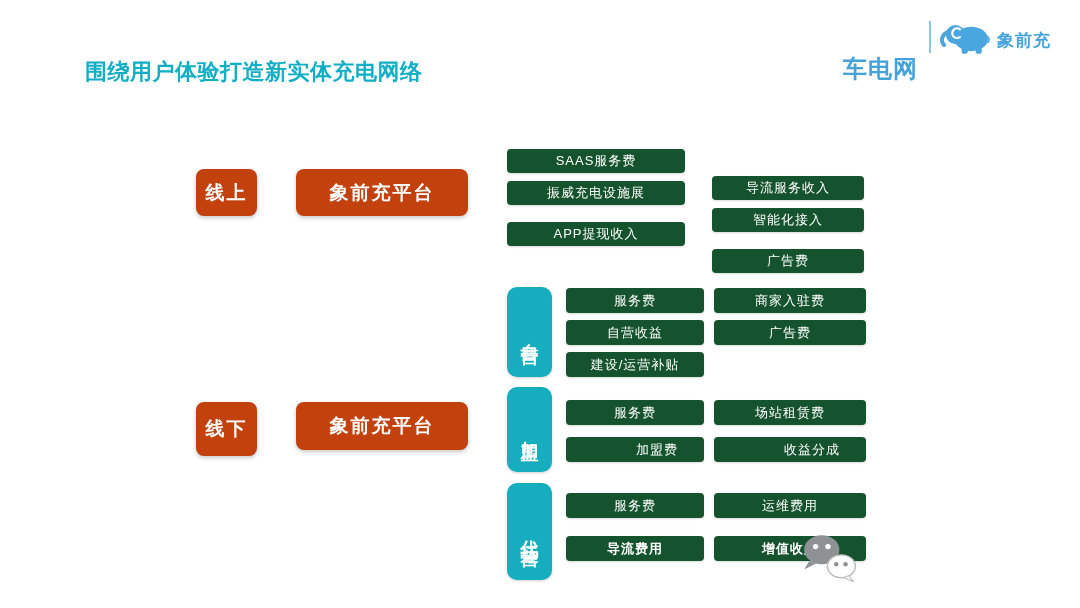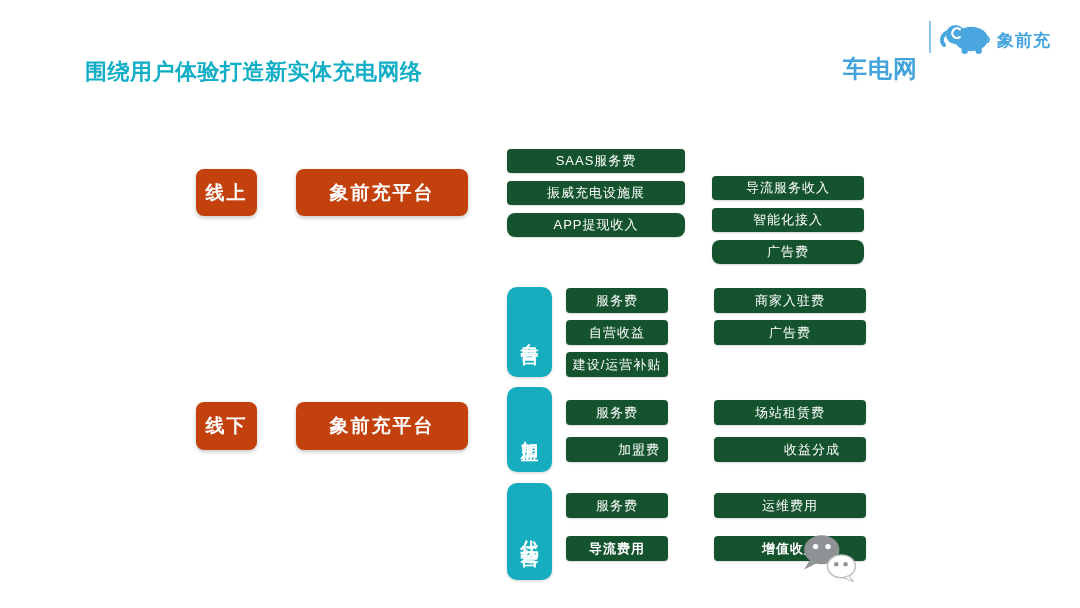--- a/index.html
+++ b/index.html
@@ -43,58 +43,58 @@
     color: #ffffff;
     font-weight: bold;
     font-size: 19px;
     border-radius: 8px;
     display: flex; align-items: center; justify-content: center;
     letter-spacing: 2px;
     box-shadow: 0 2px 4px rgba(0,0,0,0.22);
   }
   .box-online   { left: 196px; top: 169px; width: 61px; height: 47px; }
   .box-platform { left: 296px; top: 169px; width: 172px; height: 47px; }
-  .box-offline  { left: 196px; top: 402px; width: 61px; height: 48px; }
+  .box-offline  { left: 196px; top: 402px; width: 61px; height: 54px; }
   .box-station  { left: 296px; top: 402px; width: 172px; height: 48px; }
 
   
   .pill {
     background: #14532d;
     color: #ffffff;
     font-size: 13px;
     border-radius: 4px;
     display: flex; align-items: center; justify-content: center;
     letter-spacing: 1px;
     box-shadow: 0 1px 2px rgba(0,0,0,0.15);
   }
 
   
   .on-c1 { left: 507px; width: 178px; height: 24px; }
   .on-c2 { left: 712px; width: 152px; height: 24px; margin-top: 27px; }
-  .row-a { top: 149px; } .row-b { top: 181px; } .row-c { top: 213px; border-radius: 8px; }
+  .row-a { top: 149px; } .row-b { top: 181px; } .row-c { top: 222px; }
 
   
   .mode-label {
     left: 507px; width: 45px;
     background: #16ADBF;
     color: #ffffff;
     font-size: 18px; font-weight: bold;
     border-radius: 10px;
     display: flex; align-items: center; justify-content: center;
     writing-mode: vertical-rl;
     text-orientation: upright;
     letter-spacing: 4px;
     box-shadow: 0 1px 3px rgba(0,0,0,0.18);
   }
   .lbl-self      { top: 287px; height: 90px; }
   .lbl-franchise { top: 387px; height: 85px; }
   .lbl-agent     { top: 483px; height: 97px; }
 
   
-  .off-c1 { left: 566px; width: 102px; height: 25px; }
+  .off-c1 { left: 566px; width: 138px; height: 25px; }
   .off-c2 { left: 714px; width: 152px; height: 25px; }
   .m1-r1 { top: 288px; } .m1-r2 { top: 320px; } .m1-r3 { top: 352px; }
   .m2-r1 { top: 400px; } .m2-r2 { top: 437px; padding-left: 44px; }
   .m3-r1 { top: 493px; } .m3-r2 { top: 536px; font-weight: bold; }
 
   
   .watermark {
     left: 800px; top: 533px;
     display: flex; align-items: center;
     z-index: 5;

